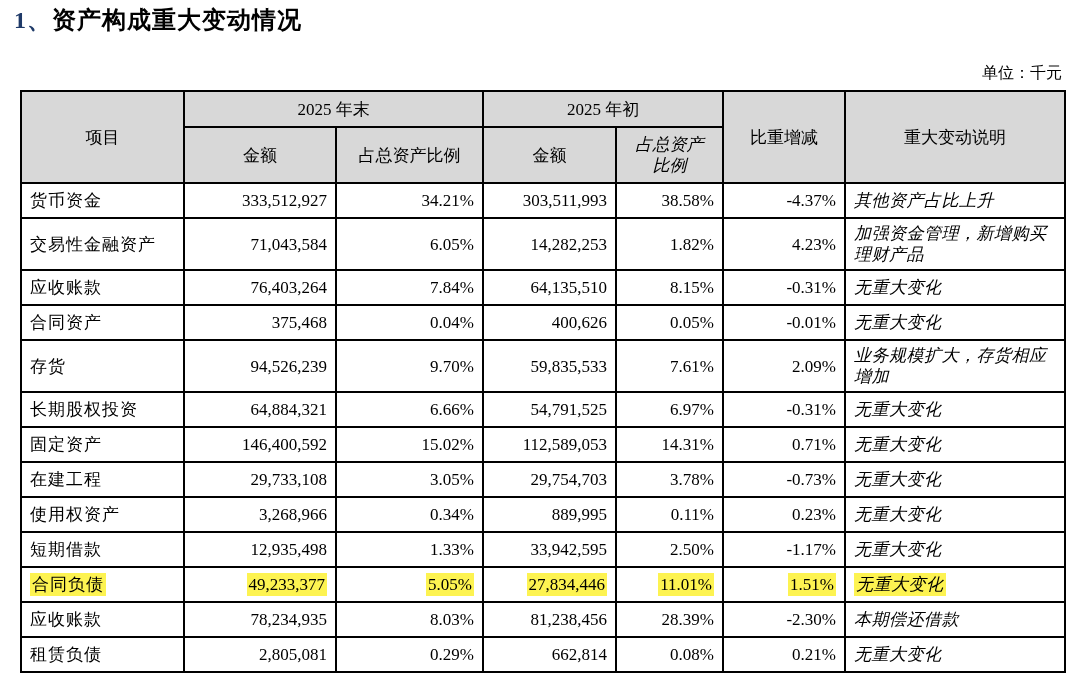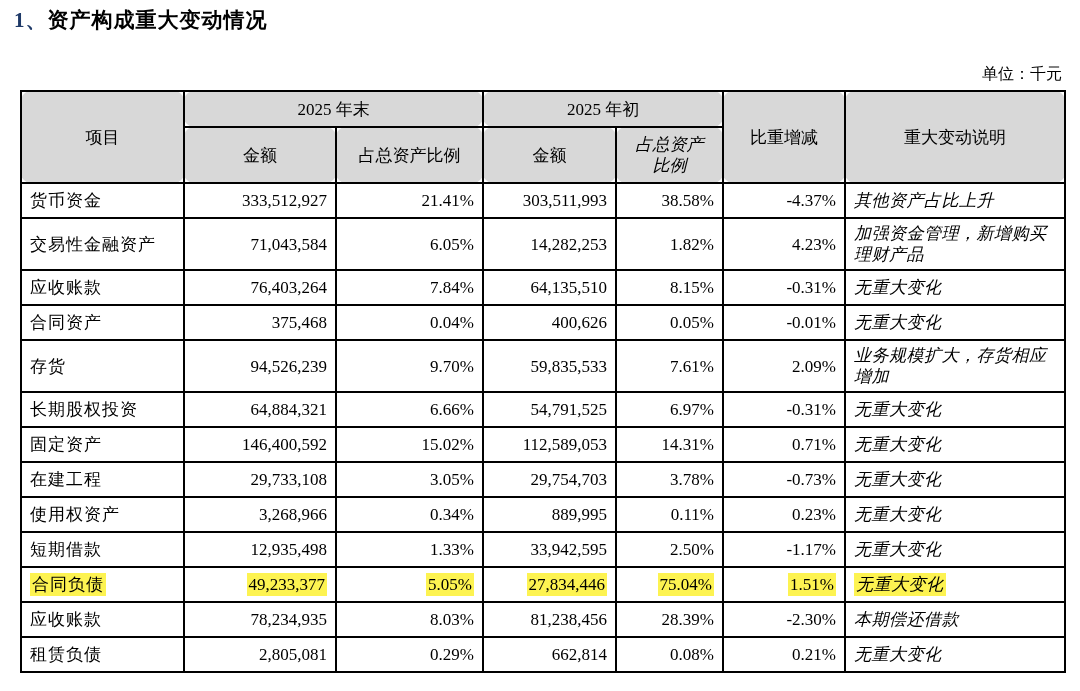--- a/index.html
+++ b/index.html
@@ -13,52 +13,52 @@
     color: #000;
   }
   .page {
     position: relative;
     width: 1080px;
     height: 691px;
     background: #fff;
   }
   .doc-title {
     margin: 6px 0 0 14px;
-    font-size: 21px;
+    font-size: 24px;
     font-weight: bold;
     line-height: 28px;
     letter-spacing: 1px;
   }
   .doc-title .num { color: #1f3a68; }
   .unit-label {
     text-align: right;
     margin: 30px 18px 0 0;
     font-size: 16px;
     line-height: 20px;
+    font-family: Liberation Mono, monospace;
   }
   table.asset-table {
     border-collapse: collapse;
     table-layout: fixed;
     margin: 6px 0 0 20px;
     width: 1044px;
     font-size: 17px;
   }
   .asset-table th, .asset-table td {
     border: 2px solid #000;
     box-sizing: border-box;
     padding: 4px 8px;
     line-height: 21px;
     overflow: hidden;
   }
   .asset-table th {
     background: #d8d8d8;
     font-weight: normal;
     text-align: center;
     vertical-align: middle;
-    border-radius: 10px;
   }
   .asset-table thead tr.h1 th { height: 36px; }
   .asset-table thead tr.h2 th { height: 56px; }
   .th-ratio-begin { white-space: pre-line; font-style: italic; }
   .asset-table td { height: 35px; vertical-align: middle; background: #fff; }
   td.td-item { text-align: left; letter-spacing: 1px; }
   td.td-num  { text-align: right; }
   td.td-note { text-align: left; letter-spacing: 0.5px; font-style: italic; }
   .hl {
     background: #fdf351;
@@ -107,21 +107,21 @@
         <th>占总资产比例</th>
         <th>金额</th>
         <th class="th-ratio-begin">占总资产
 比例</th>
       </tr>
     </thead>
     <tbody>
         <tr>
           <td class="td-item"><span>货币资金</span></td>
           <td class="td-num"><span>333,512,927</span></td>
-          <td class="td-num"><span>21.41%</span></td>
+          <td class="td-num"><span>34.21%</span></td>
           <td class="td-num"><span>303,511,993</span></td>
           <td class="td-num"><span>38.58%</span></td>
           <td class="td-num"><span>-4.37%</span></td>
           <td class="td-note"><span>其他资产占比上升</span></td>
         </tr>
         <tr>
           <td class="td-item"><span>交易性金融资产</span></td>
           <td class="td-num"><span>71,043,584</span></td>
           <td class="td-num"><span>6.05%</span></td>
           <td class="td-num"><span>14,282,253</span></td>
@@ -199,21 +199,21 @@
           <td class="td-num"><span>33,942,595</span></td>
           <td class="td-num"><span>2.50%</span></td>
           <td class="td-num"><span>-1.17%</span></td>
           <td class="td-note"><span>无重大变化</span></td>
         </tr>
         <tr>
           <td class="td-item"><span class="hl">合同负债</span></td>
           <td class="td-num"><span class="hl">49,233,377</span></td>
           <td class="td-num"><span class="hl">5.05%</span></td>
           <td class="td-num"><span class="hl">27,834,446</span></td>
-          <td class="td-num"><span class="hl">75.04%</span></td>
+          <td class="td-num"><span class="hl">11.01%</span></td>
           <td class="td-num"><span class="hl">1.51%</span></td>
           <td class="td-note"><span class="hl">无重大变化</span></td>
         </tr>
         <tr>
           <td class="td-item"><span>应收账款</span></td>
           <td class="td-num"><span>78,234,935</span></td>
           <td class="td-num"><span>8.03%</span></td>
           <td class="td-num"><span>81,238,456</span></td>
           <td class="td-num"><span>28.39%</span></td>
           <td class="td-num"><span>-2.30%</span></td>

